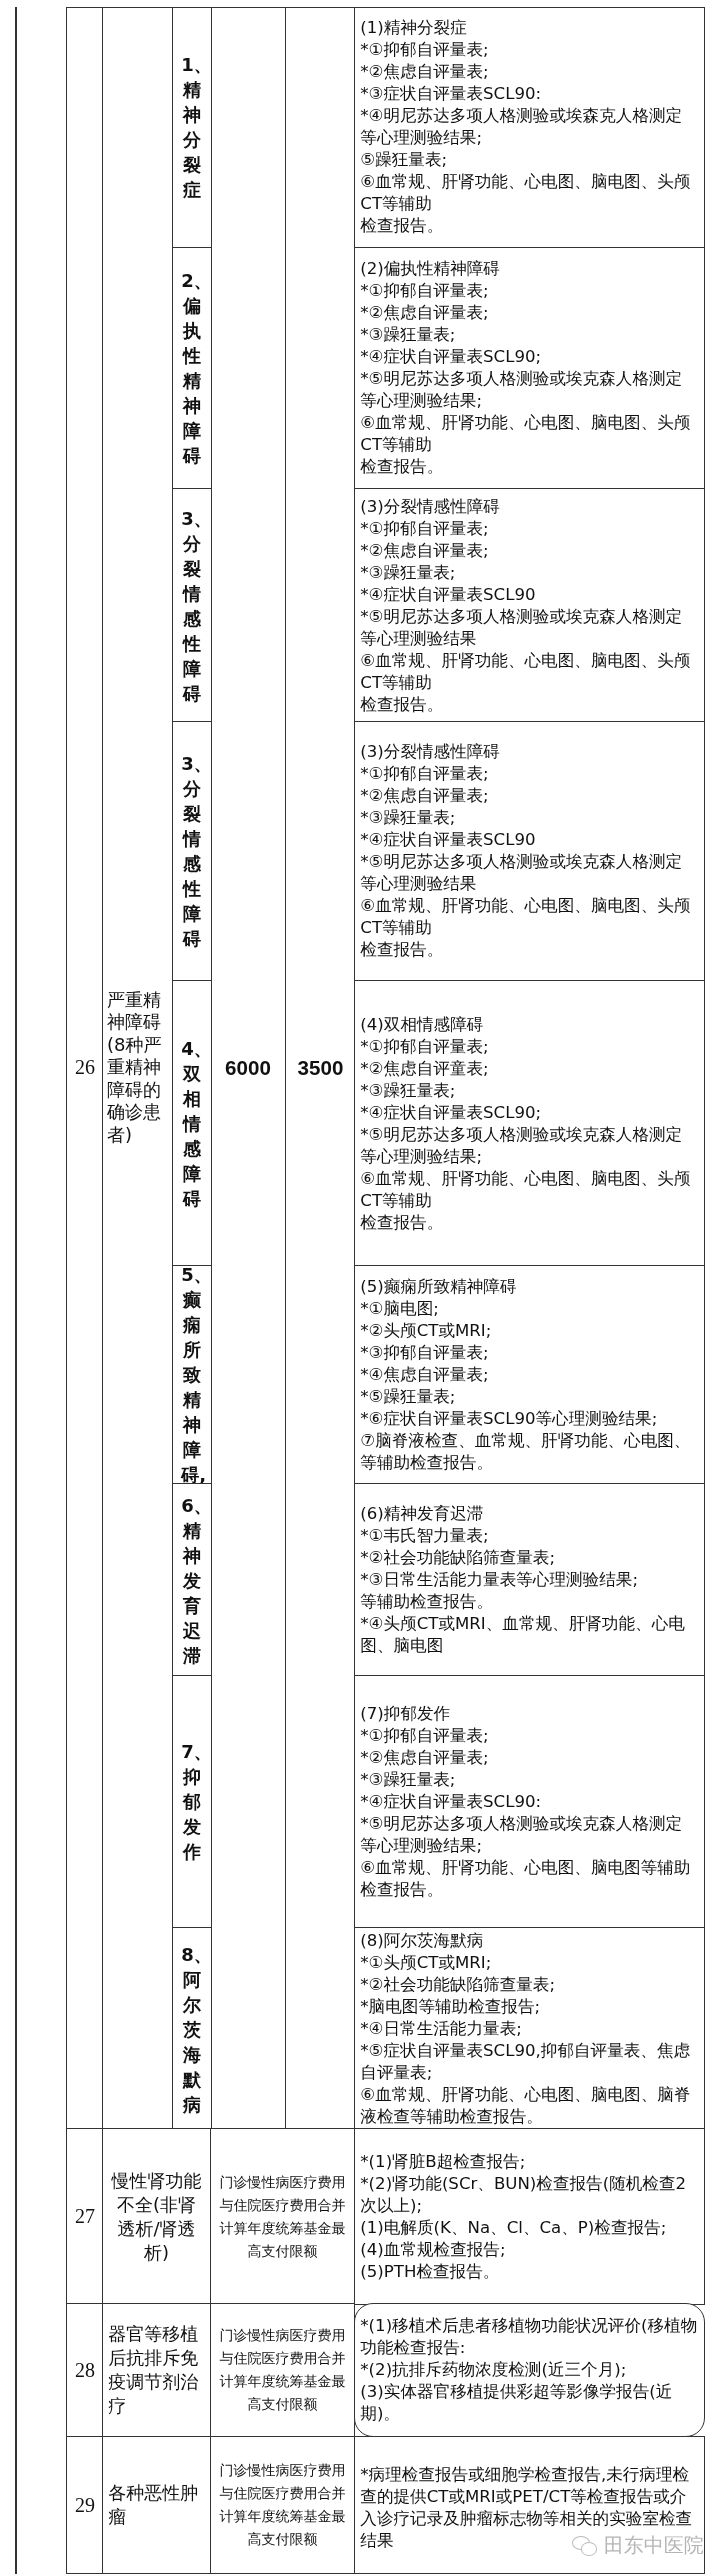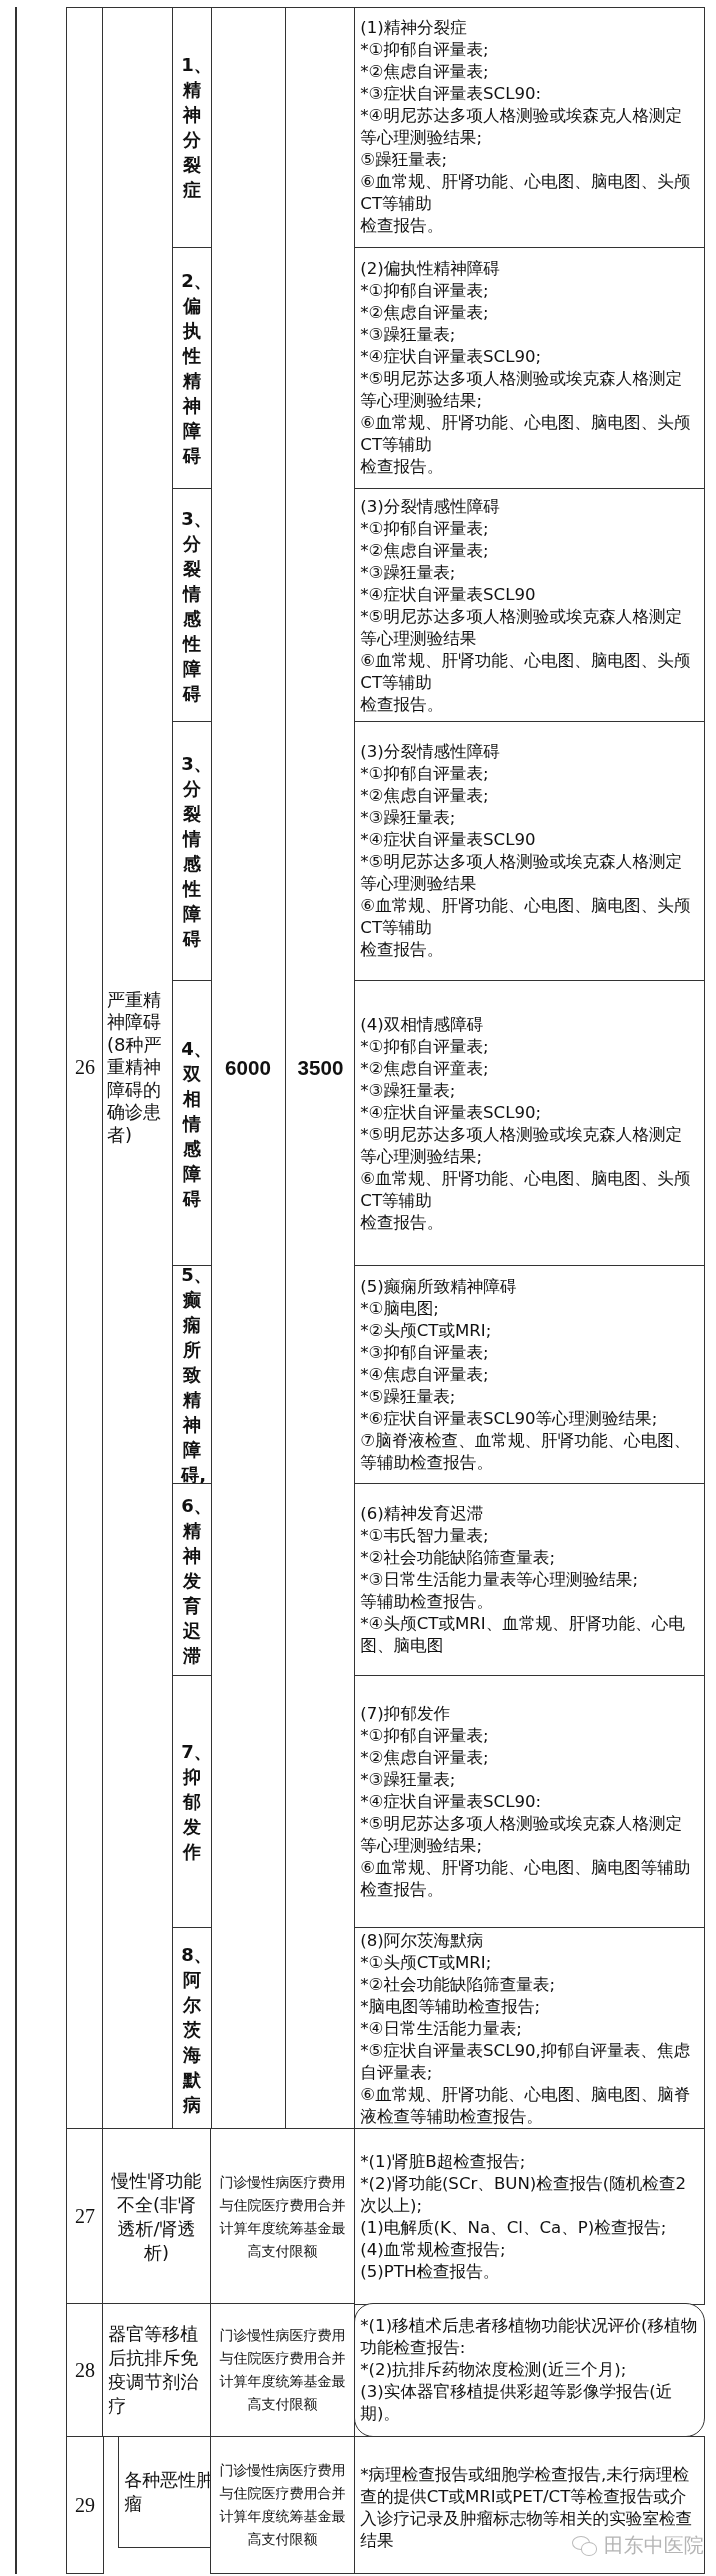--- a/index.html
+++ b/index.html
@@ -108,21 +108,21 @@
 </div>
 <div class="cell details" style="left:354px; top:2303px; width:351px; height:134px;border-radius:19px;">
   <span class="line">*(1)移植术后患者移植物功能状况评价(移植物功能检查报告:</span>
   <span class="line">*(2)抗排斥药物浓度检测(近三个月);</span>
   <span class="line">(3)实体器官移植提供彩超等影像学报告(近期)。</span>
 </div>
 
 <div class="cell center num" style="left:66px; top:2436px; width:38px; height:138px;">
   <span>29</span>
 </div>
-<div class="cell center" style="left:118px; top:2436px; width:109px; height:112px;">
+<div class="cell center" style="left:102px; top:2436px; width:109px; height:138px;">
   <div class="name left">各种恶性肿瘤</div>
 </div>
 <div class="cell center" style="left:210px; top:2436px; width:145px; height:138px;">
   <div class="pay">门诊慢性病医疗费用与住院医疗费用合并计算年度统筹基金最高支付限额</div>
 </div>
 <div class="cell details" style="left:354px; top:2436px; width:351px; height:138px; justify-content:flex-start; padding-top:26.5px;">
   <span class="line">*病理检查报告或细胞学检查报告,未行病理检查的提供CT或MRI或PET/CT等检查报告或介入诊疗记录及肿瘤标志物等相关的实验室检查结果</span>
 </div>
 
 <div class="watermark">

